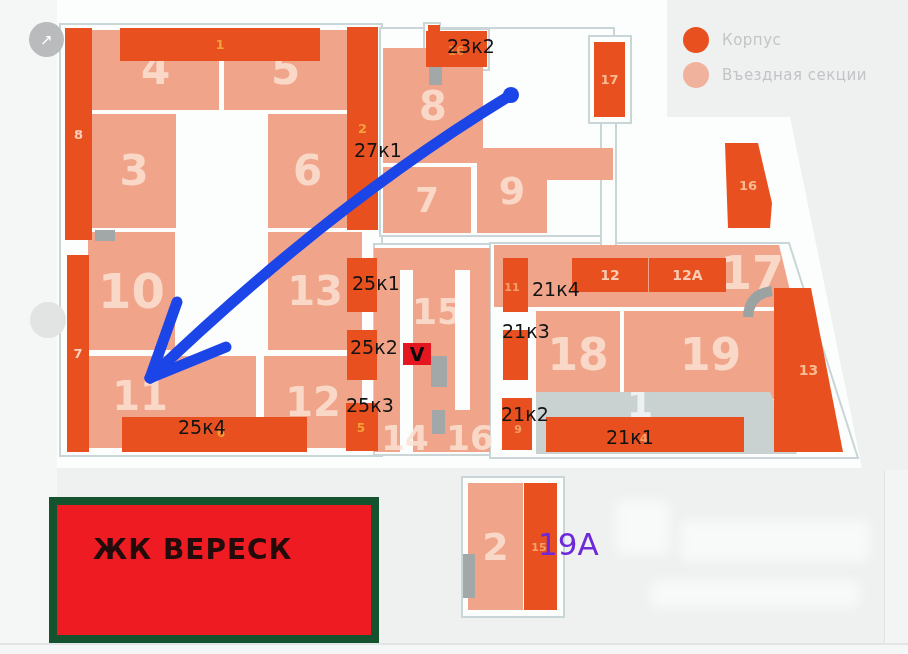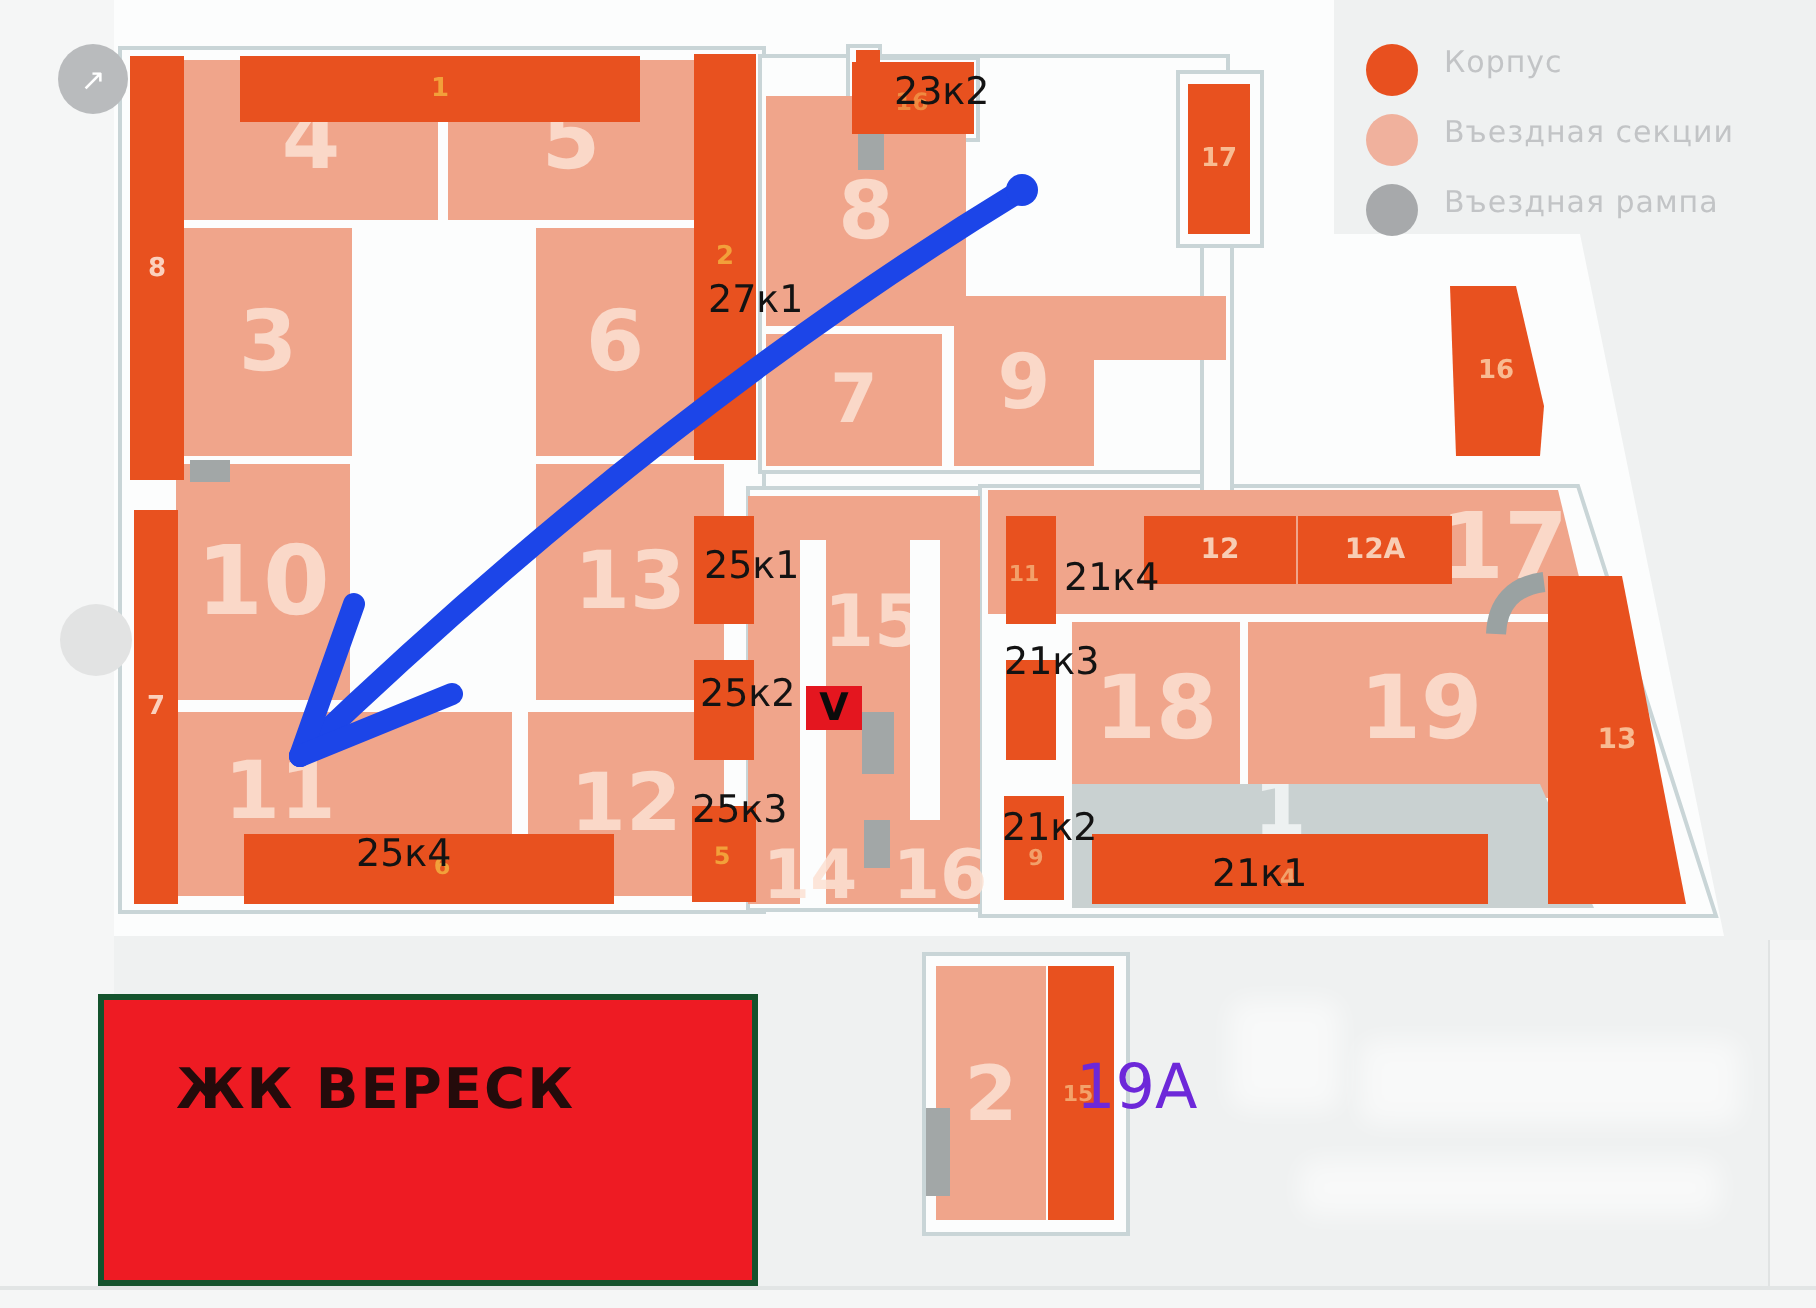--- a/index.html
+++ b/index.html
@@ -22,35 +22,35 @@
   #map-layer .ramp-piece{position:absolute;background:#a2a7a7;}
   #map-layer .num{color:#f8cdb4;font-weight:bold;line-height:1;pointer-events:none;}
   #map-layer .sec .num{color:rgba(252,224,210,.85);}
   #map-layer .num.abs{position:absolute;transform:translate(-50%,-50%);}
   #map-layer .mlabel{position:absolute;color:#131313;font-size:19px;white-space:nowrap;line-height:1;}
 
   svg.overlay{position:absolute;left:0;top:0;pointer-events:none;}
 
   
   .legend{position:absolute;left:683px;top:22px;}
-  .legend-row{display:flex;height:35px;}
+  .legend-row{display:flex;align-items:center;height:35px;}
   .legend-dot{width:26px;height:26px;border-radius:50%;margin-right:13px;flex:0 0 auto;}
   .legend-label{font-size:15px;color:#c2c4c6;letter-spacing:.5px;}
 
   
   .circle-btn{position:absolute;border-radius:50%;display:flex;align-items:center;justify-content:center;color:#fff;}
   .circle-btn.top{left:29px;top:22px;width:35px;height:35px;background:#b9bbbd;font-size:15px;}
   .circle-btn.mid{left:30px;top:302px;width:36px;height:36px;background:#e2e3e3;font-size:13px;}
 
   
   .vmark{position:absolute;left:403px;top:343px;width:28px;height:22px;background:#e4161f;
          display:flex;align-items:center;justify-content:center;color:#0b0b0b;font-weight:bold;font-size:19px;}
   .label-19a{position:absolute;left:538px;top:529px;font-size:31px;color:#6d28d9;line-height:1;}
   .red-box{position:absolute;left:49px;top:497px;width:330px;height:146px;background:#ee1b23;
-           border:3px solid #14532d;box-sizing:border-box;}
+           border:8px solid #14532d;box-sizing:border-box;}
   .red-box-label{position:absolute;left:36px;top:28px;font-size:28px;font-weight:600;color:#240b0b;letter-spacing:1px;}
 
   
   .wm{position:absolute;background:rgba(255,255,255,.55);filter:blur(6px);border-radius:8px;}
 </style>
 </head>
 <body>
 
 <div class="left-strip"></div>
 <div class="plan-canvas"></div>
@@ -204,24 +204,20 @@
 
 <div class="legend">
   <div class="legend-row">
     <span class="legend-dot" style="background: rgb(232, 80, 31);"></span>
     <span class="legend-label">Корпус</span>
   </div>
   <div class="legend-row">
     <span class="legend-dot" style="background: rgb(240, 177, 157);"></span>
     <span class="legend-label">Въездная секции</span>
   </div>
-  <div class="legend-row">
-    <span class="legend-dot" style="background: rgb(167, 169, 171);"></span>
-    <span class="legend-label">Въездная рампа</span>
-  </div>
 </div>
 
 <div class="circle-btn top">
   <span>↗</span>
 </div>
 <div class="circle-btn mid"></div>
 
 <div class="vmark">V</div>
 <div class="label-19a">19А</div>
 

